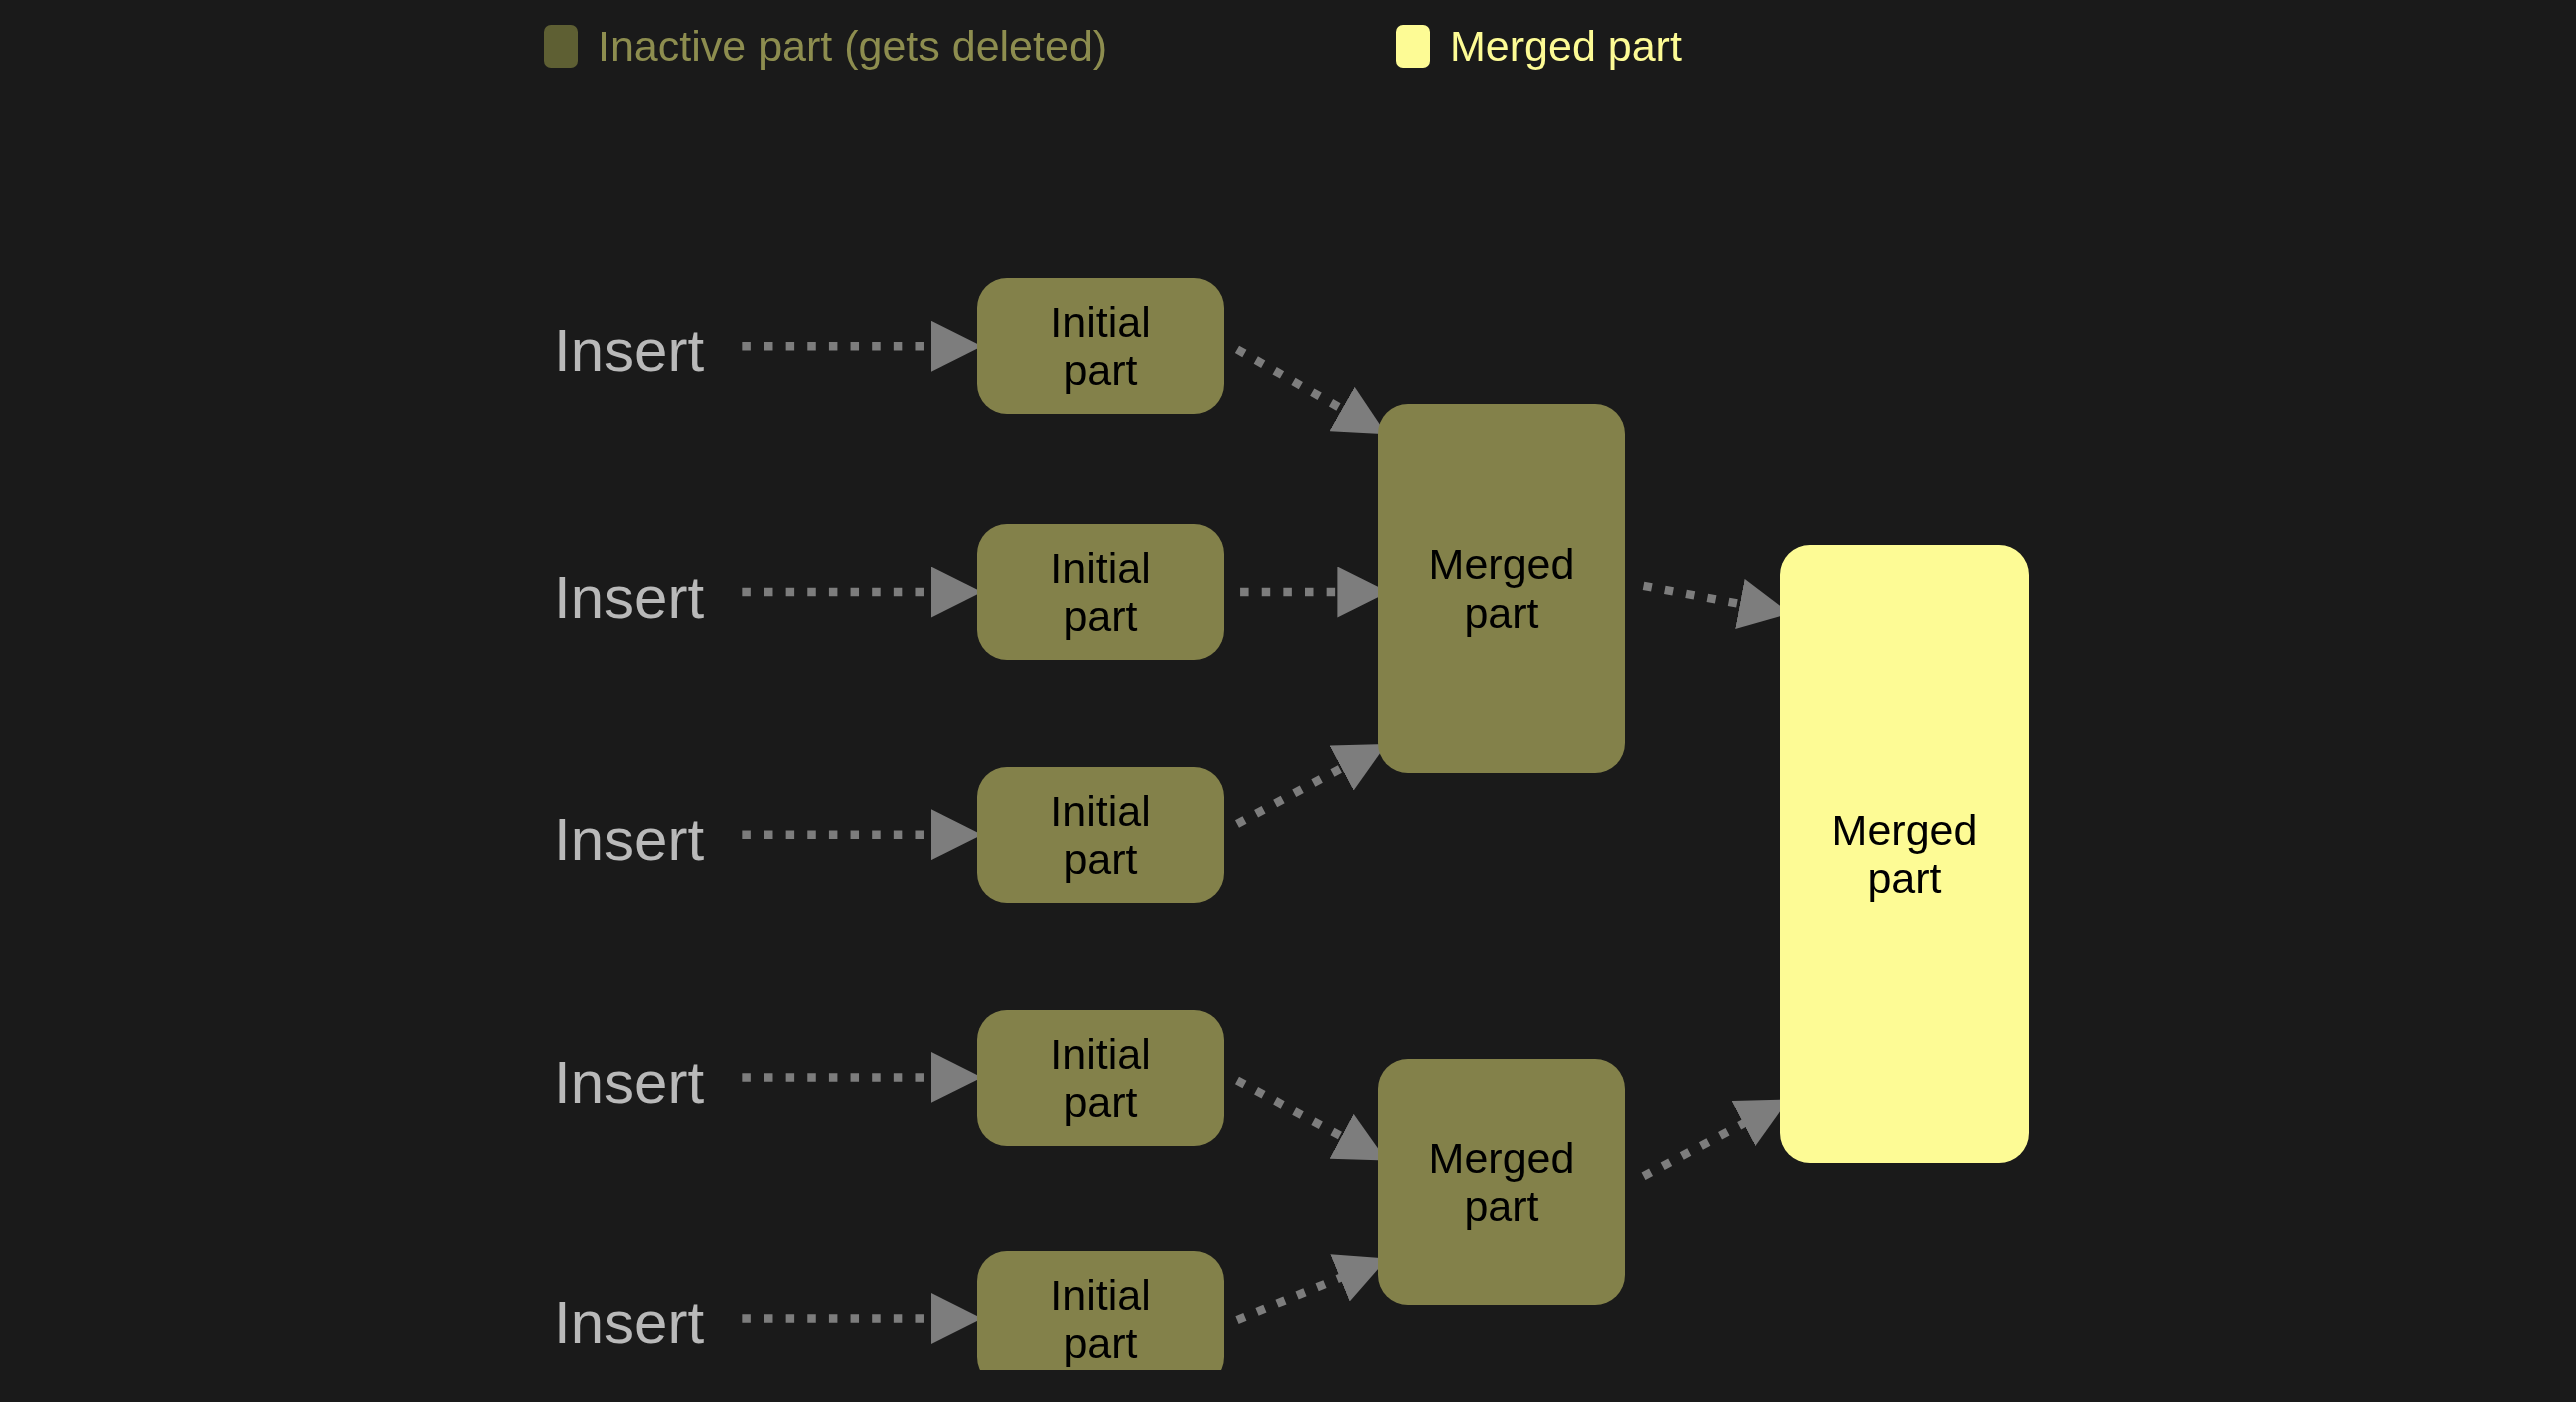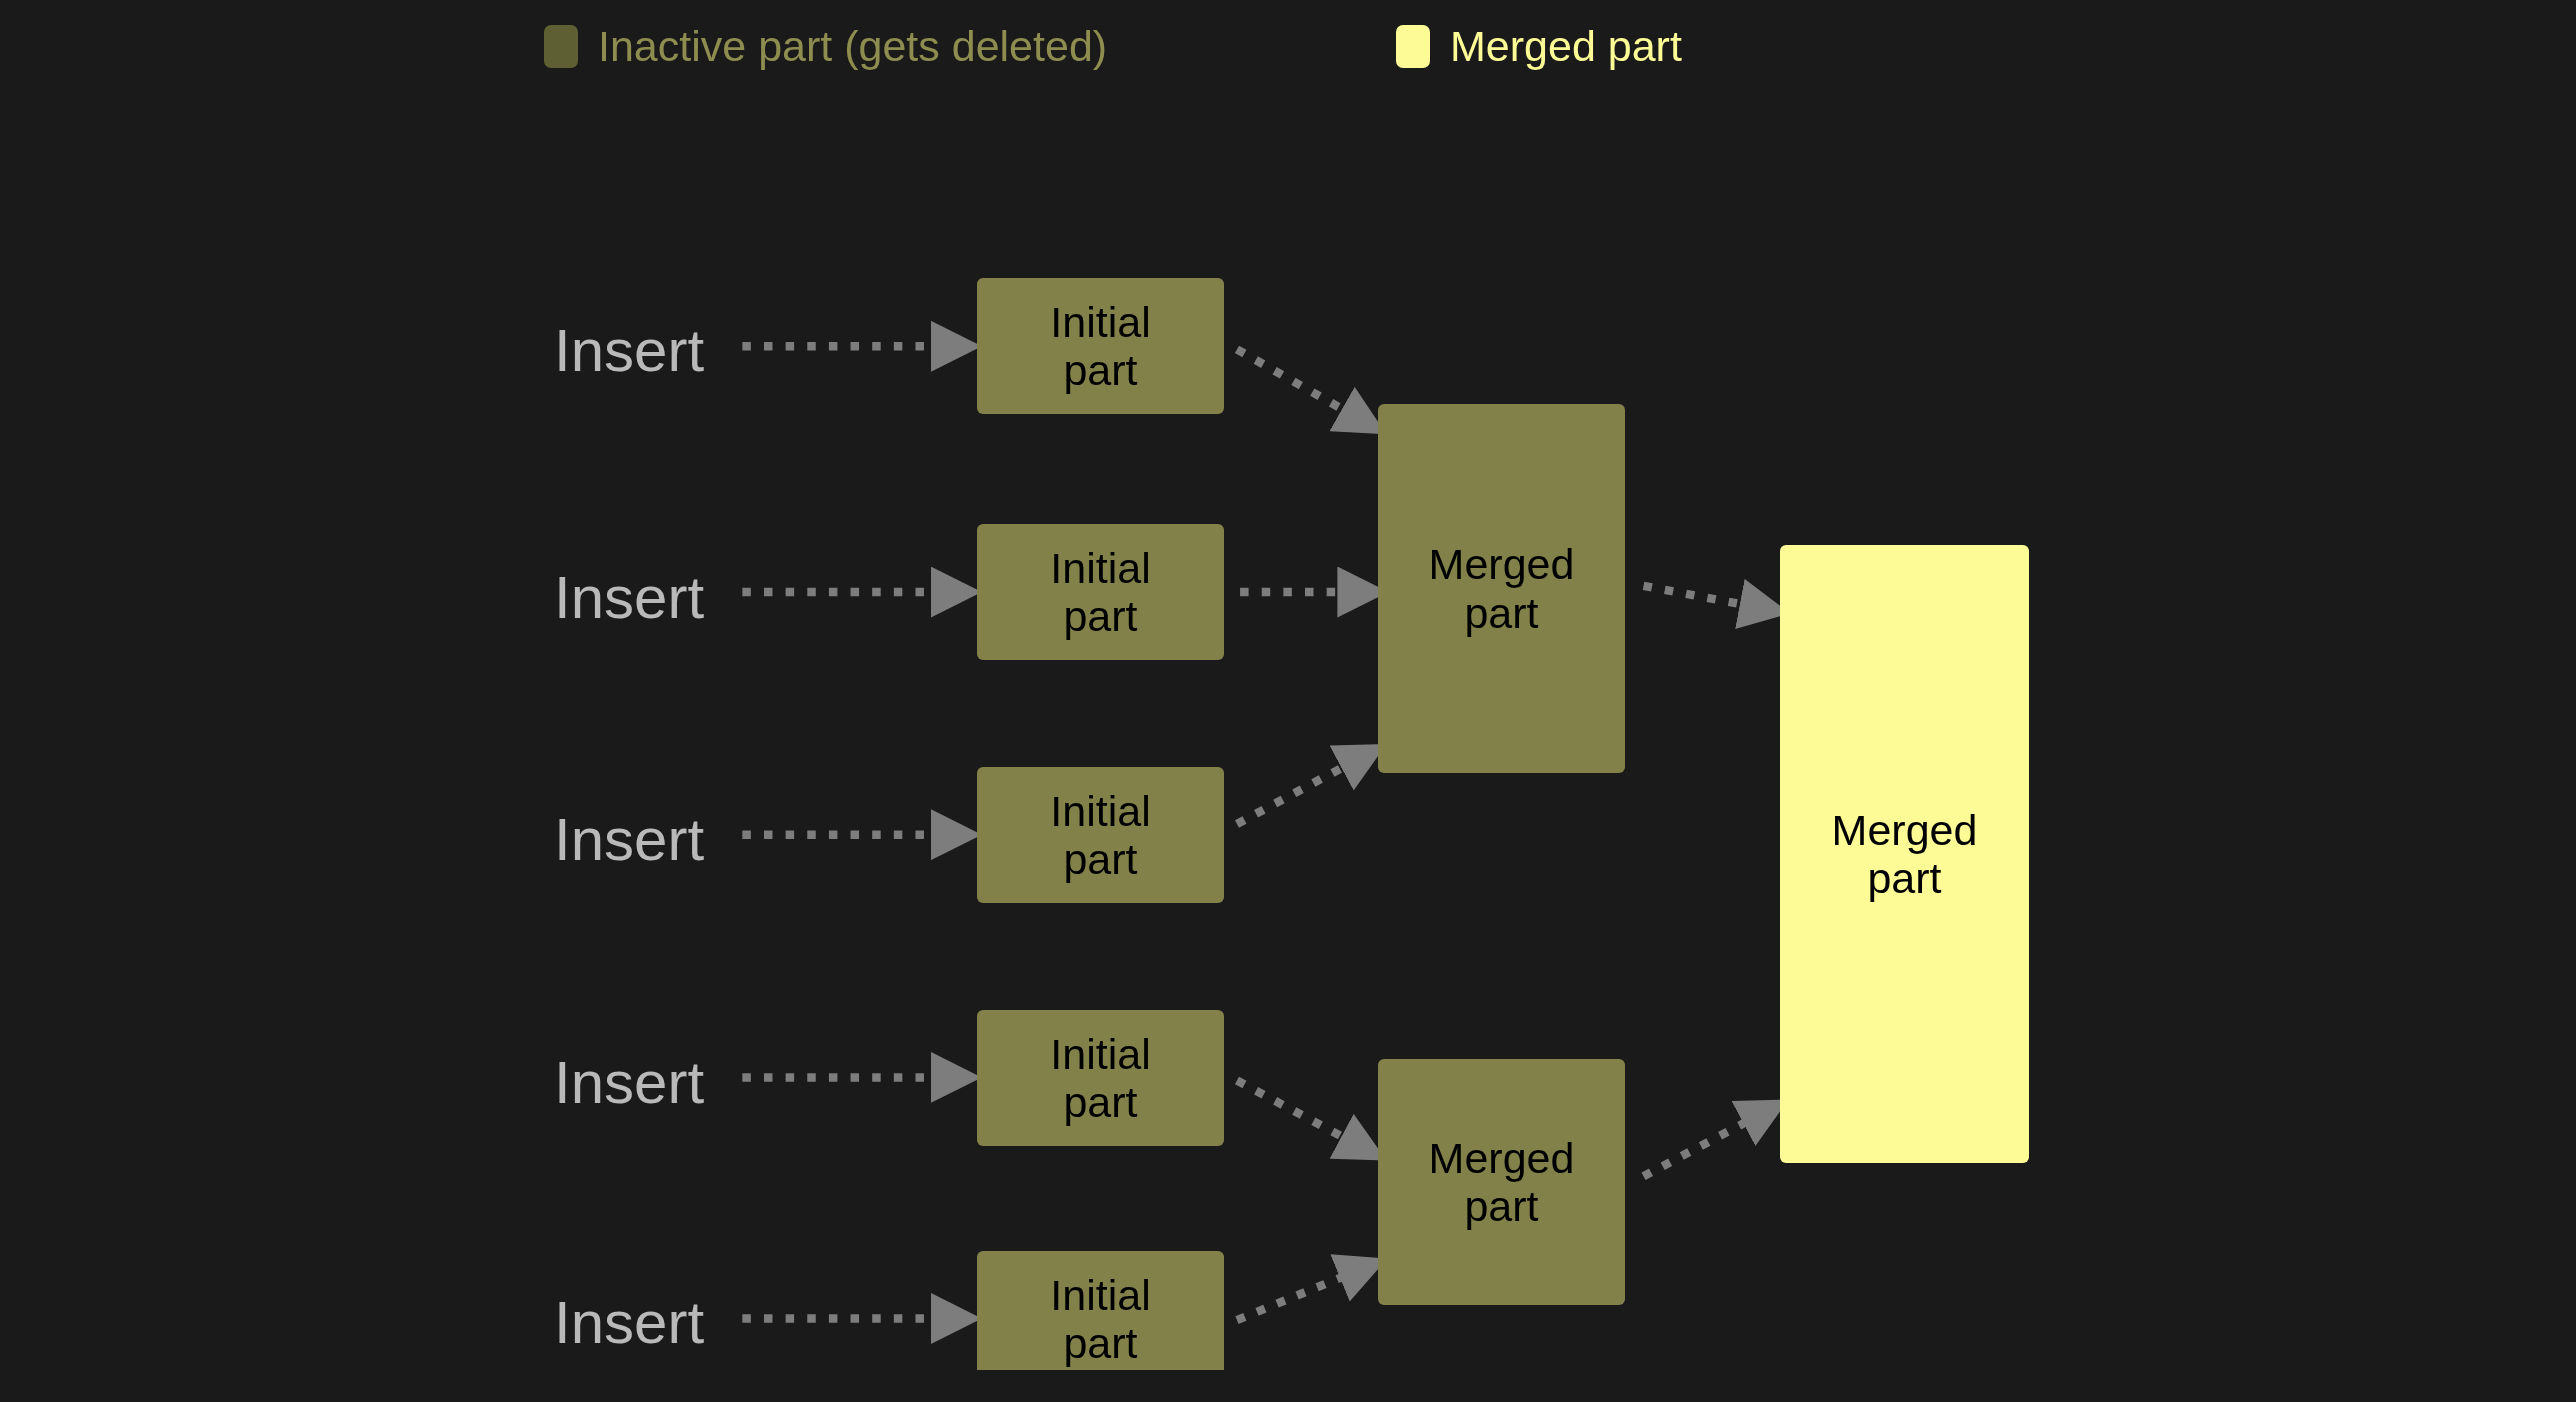--- a/index.html
+++ b/index.html
@@ -45,21 +45,21 @@
   #legend-active   { left: 1396px; top: 25px; }
 
   
   .node {
     position: absolute;
     display: flex;
     align-items: center;
     justify-content: center;
     text-align: center;
     color: #000000;
-    border-radius: 6px;
+    border-radius: 30px;
     box-sizing: border-box;
     padding: 3.1px 4.6px;
   }
   .node .node-label {
     font-size: 43px;
     line-height: 1.12;
     white-space: pre-line;
     color: #000;
   }
   .node.inactive { background: #83814a; }

